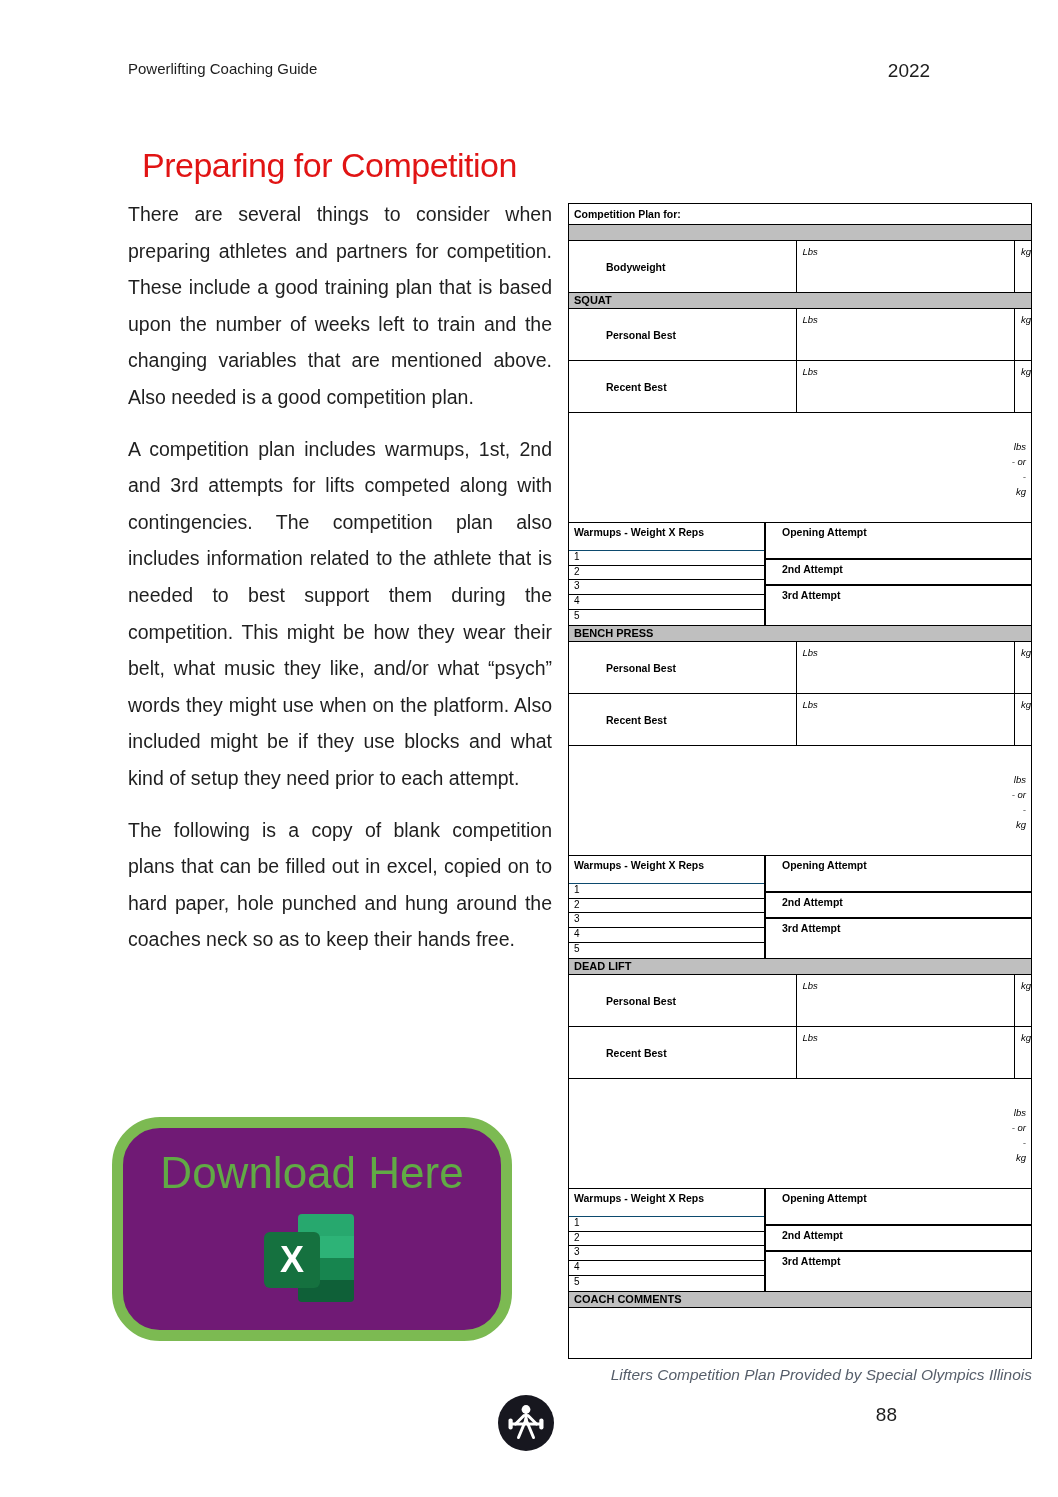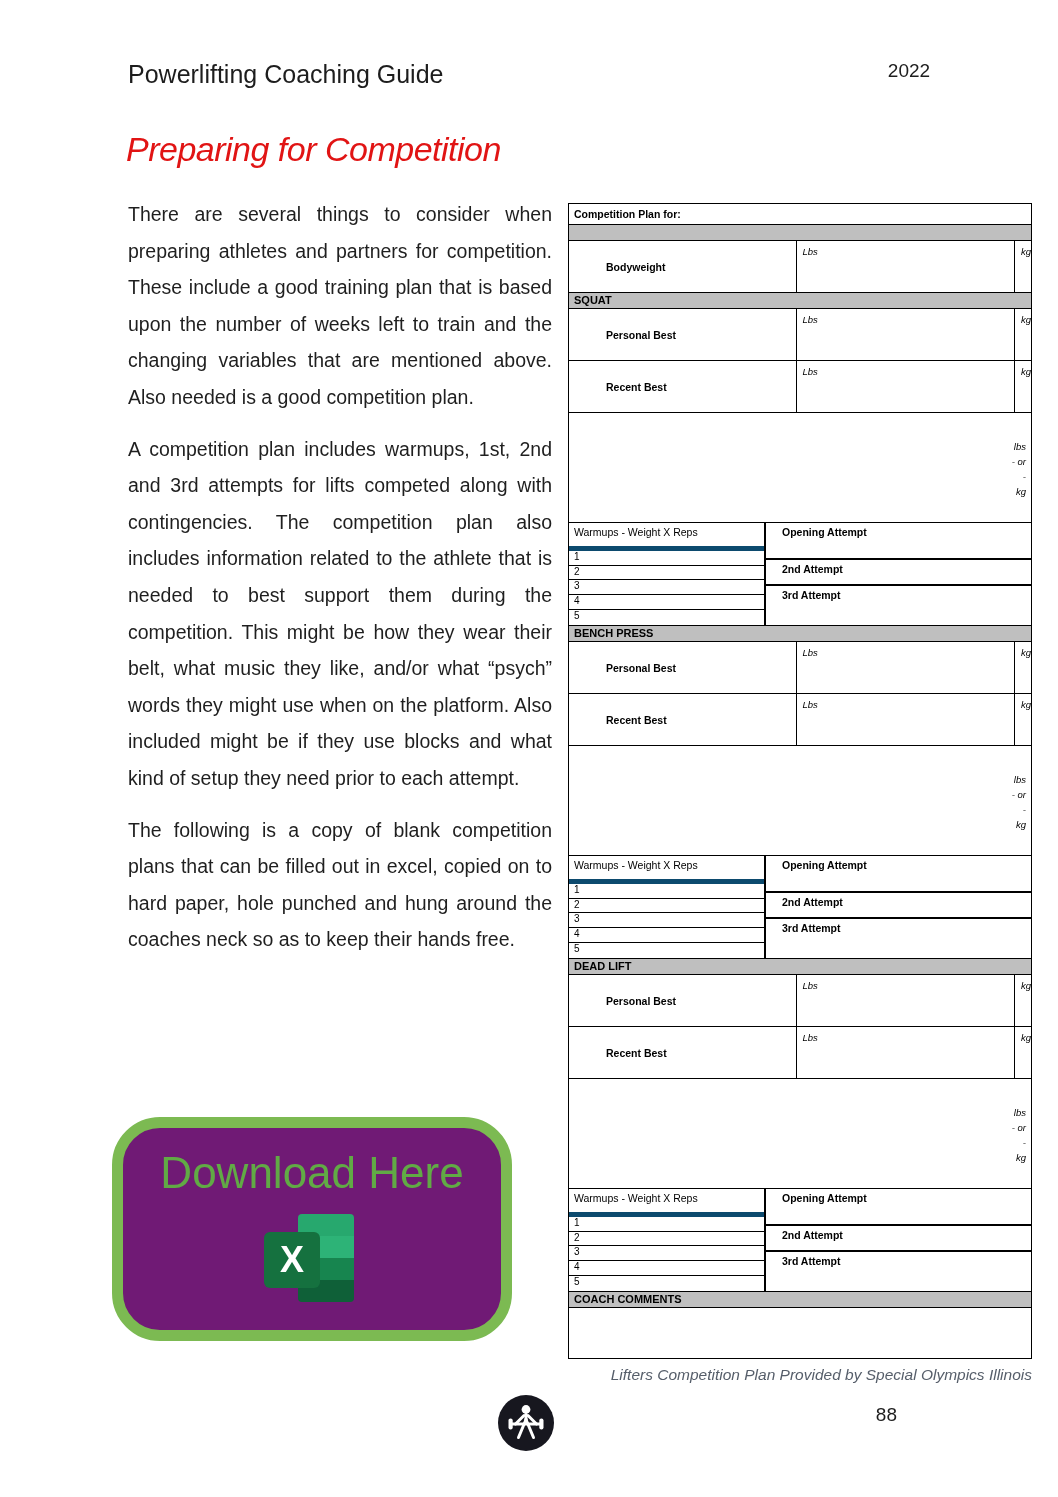--- a/index.html
+++ b/index.html
@@ -1,21 +1,21 @@
 <!DOCTYPE html>
 <html><head>
 <meta charset="utf-8">
 <style>
   html,body{margin:0;padding:0;}
   body{
     width:1058px;height:1497px;position:relative;background:#ffffff;
     font-family:"Liberation Sans", sans-serif;color:#1f1f1f;overflow:hidden;
   }
   
-  .hdr-left{position:absolute;left:128px;top:60px;font-size:25px;color:#1d1d1d;}
+  .hdr-left{position:absolute;left:128px;top:60px;font-size:15px;color:#1d1d1d;}
   .hdr-right{position:absolute;left:878px;top:60px;width:62px;text-align:center;font-size:19px;color:#1d1d1d;}
   .page-title{position:absolute;left:126px;top:130px;font-size:34px;color:#e11414;letter-spacing:-0.5px;}
   .page-num{position:absolute;left:857px;top:1404px;width:40px;text-align:right;font-size:19px;color:#1d1d1d;}
   
   .article{position:absolute;left:128px;top:196px;width:424px;font-size:19.5px;line-height:36.6px;text-align:justify;color:#1f1f1f;}
   .article p{margin:0 0 15px 0;}
   
   .download{position:absolute;left:112px;top:1117px;width:400px;height:224px;box-sizing:border-box;
     border:11px solid #7cba52;border-radius:48px;background:#701a75;cursor:pointer;}
   .dl-label{margin-top:20px;text-align:center;font-size:44px;color:#61aa45;}
@@ -36,40 +36,40 @@
   .band{height:16px;background:#bfbfbf;font-weight:bold;font-size:11px;padding:1px 0 0 5px;}
   .unit-row{height:52px;display:flex;}
   .unit-row .c{box-sizing:border-box;height:100%;}
   .c-label{width:196px;border-right:1px solid #000;font-weight:bold;display:flex;align-items:center;padding-left:5px;margin-left:32px;}
   .c-lbs{width:219px;border-right:1px solid #000;font-style:italic;font-size:9.5px;padding:5px 0 0 6px;}
   .c-kg{flex:1;font-style:italic;font-size:9.5px;padding:5px 0 0 6px;}
   .bigbox{height:110px;position:relative;}
   .unit-stack{position:absolute;right:5px;top:26px;text-align:right;font-style:italic;font-size:9.5px;line-height:15px;}
   .warmup{height:103px;display:flex;}
   .w-left{width:196px;border-right:1px solid #000;box-sizing:border-box;display:flex;flex-direction:column;}
-  .w-head{height:28px;border-bottom:5px solid #0c4a6e;font-weight:normal;padding:3px 0 0 5px;box-sizing:border-box;}
+  .w-head{height:28px;border-bottom:1px solid #0c4a6e;font-weight:bold;padding:3px 0 0 5px;box-sizing:border-box;}
   .w-row{height:15px;border-bottom:1px solid #000;font-size:10px;padding-left:5px;box-sizing:border-box;}
   .w-row:last-child{border-bottom:none;}
   .w-right{flex:1;display:flex;flex-direction:column;border-left:1px solid #000;box-sizing:border-box;}
   .att{box-sizing:border-box;border-bottom:2px solid #000;font-weight:bold;padding:3px 0 0 16px;}
   .a1{height:43px;}
   .a2{height:30px;}
   .a3{height:46px;border-bottom:none;}
   .comments{height:50px;border-bottom:none;}
   .caption{position:absolute;left:568px;top:1366px;width:464px;text-align:right;font-style:italic;
     font-size:15.5px;color:#565e6a;}
   .footer-logo{position:absolute;left:497px;top:1394px;width:58px;height:58px;}
 </style>
 </head>
 <body>
 
 <div class="hdr-left">Powerlifting Coaching Guide</div>
 <div class="hdr-right">2022</div>
 
-<h1 class="page-title" style="font-weight:normal;margin:0;font-style:italic;">Preparing for Competition</h1>
+<h1 class="page-title" style="font-weight:normal;margin:16px;">Preparing for Competition</h1>
 
 <div class="article">
   <p>There are several things to consider when preparing athletes and partners for competition.  These include a good training plan that is based upon the number of weeks left to train and the changing variables that are mentioned above.  Also needed is a good competition plan.</p>
   <p>A competition plan includes warmups, 1st, 2nd and 3rd attempts for lifts competed along with contingencies.  The competition plan also includes information related to the athlete that is needed to best support them during the competition.  This might be how they wear their belt, what music they like, and/or what “psych” words they might use when on the platform.  Also included might be if they use blocks and what kind of setup they need prior to each attempt.</p>
   <p>The following is a copy of blank competition plans that can be filled out in excel, copied on to hard paper, hole punched and hung around the coaches neck so as to keep their hands free.</p>
 </div>
 
 <div class="download">
   <div class="dl-label">Download Here</div>
   <div class="excel">

